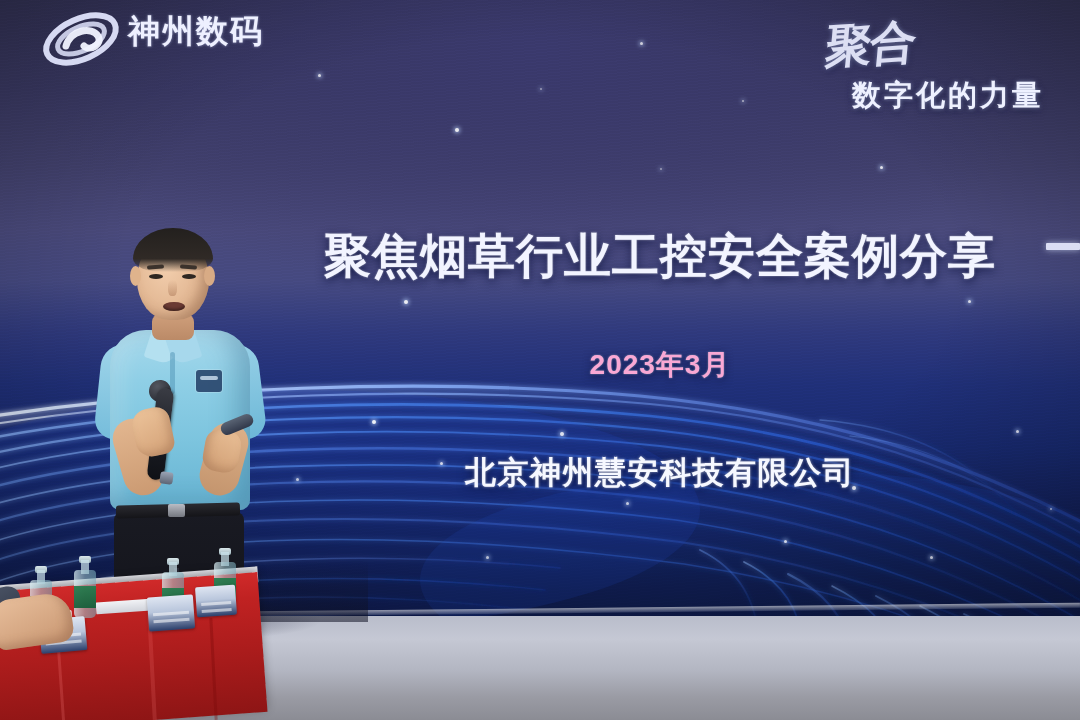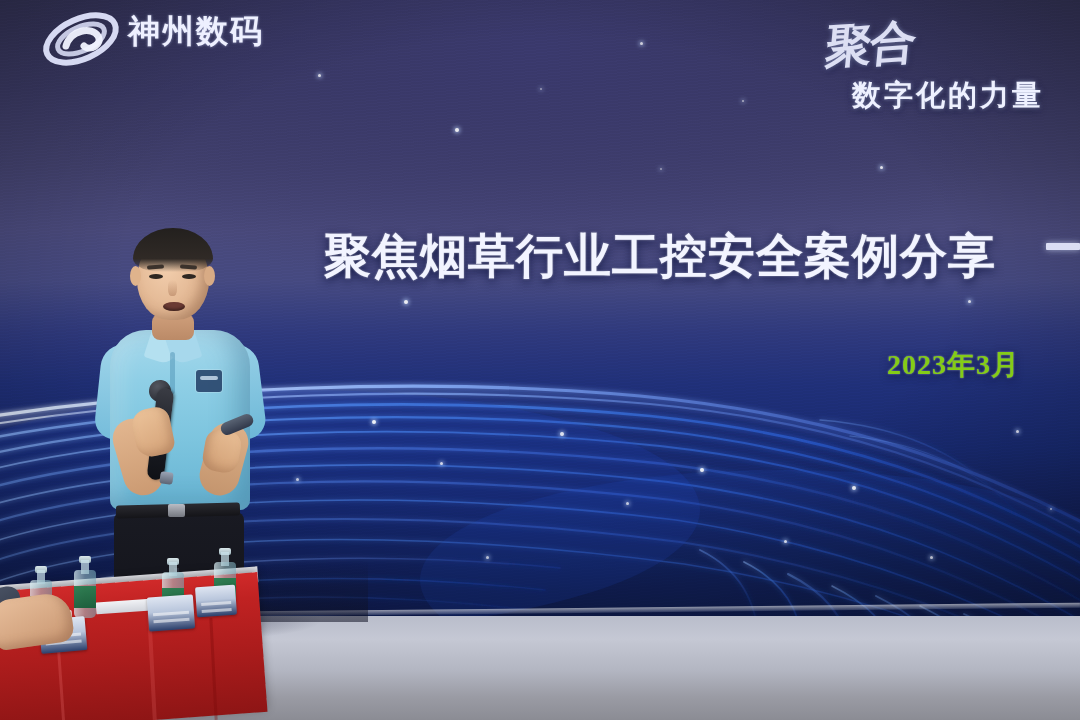--- a/index.html
+++ b/index.html
@@ -60,24 +60,24 @@
     font-family:"DejaVu Sans","Liberation Sans",sans-serif;
     font-weight:700;
     font-size:47px;letter-spacing:1px;
     color:#f2f4ff;
     text-shadow:0 0 2px rgba(255,255,255,.55),0 3px 10px rgba(10,16,60,.85);
     white-space:nowrap;
     margin-top:43px;
   }
   .screen-date{
     position:absolute;left:300px;top:346px;width:720px;
-    text-align:right;
-    font-family:Liberation Serif, serif;
+    text-align:center;
+    font-family:Liberation Sans, sans-serif;
     font-weight:700;font-size:28px;letter-spacing:1px;
-    color:#84cc16;
+    color:#f9a8d4;
     text-shadow:0 0 2px rgba(255,255,255,.5),0 2px 8px rgba(10,16,60,.8);
     white-space:nowrap;
   }
   .screen-company{
     position:absolute;left:300px;top:452px;width:720px;
     text-align:center;
     font-family:"DejaVu Sans","Liberation Sans",sans-serif;
     font-weight:700;font-size:31px;letter-spacing:1.5px;
     color:#f6f8ff;
     text-shadow:0 0 3px rgba(255,255,255,.55),0 2px 9px rgba(8,14,55,.85);
@@ -457,20 +457,21 @@
     <div class="dc-cn">神州数码</div>
   </div>
 
   <div class="ev-logo">
     <div class="ev-brush">聚合</div>
     <div class="ev-sub">数字化的力量</div>
   </div>
 
   <div class="screen-title">聚焦烟草行业工控安全案例分享</div>
   <div class="screen-date">2023年3月</div>
+  <div class="screen-company">北京神州慧安科技有限公司</div>
   <div class="right-dash"></div>
 
   <div class="floor"></div>
   <div class="floor-edge"></div>
   <div class="floor-shadow"></div>
   <div class="dark-gap"></div>
 
   <div class="speaker">
     <div class="sp-pants"></div>
     <div class="sp-leg-split"></div>

